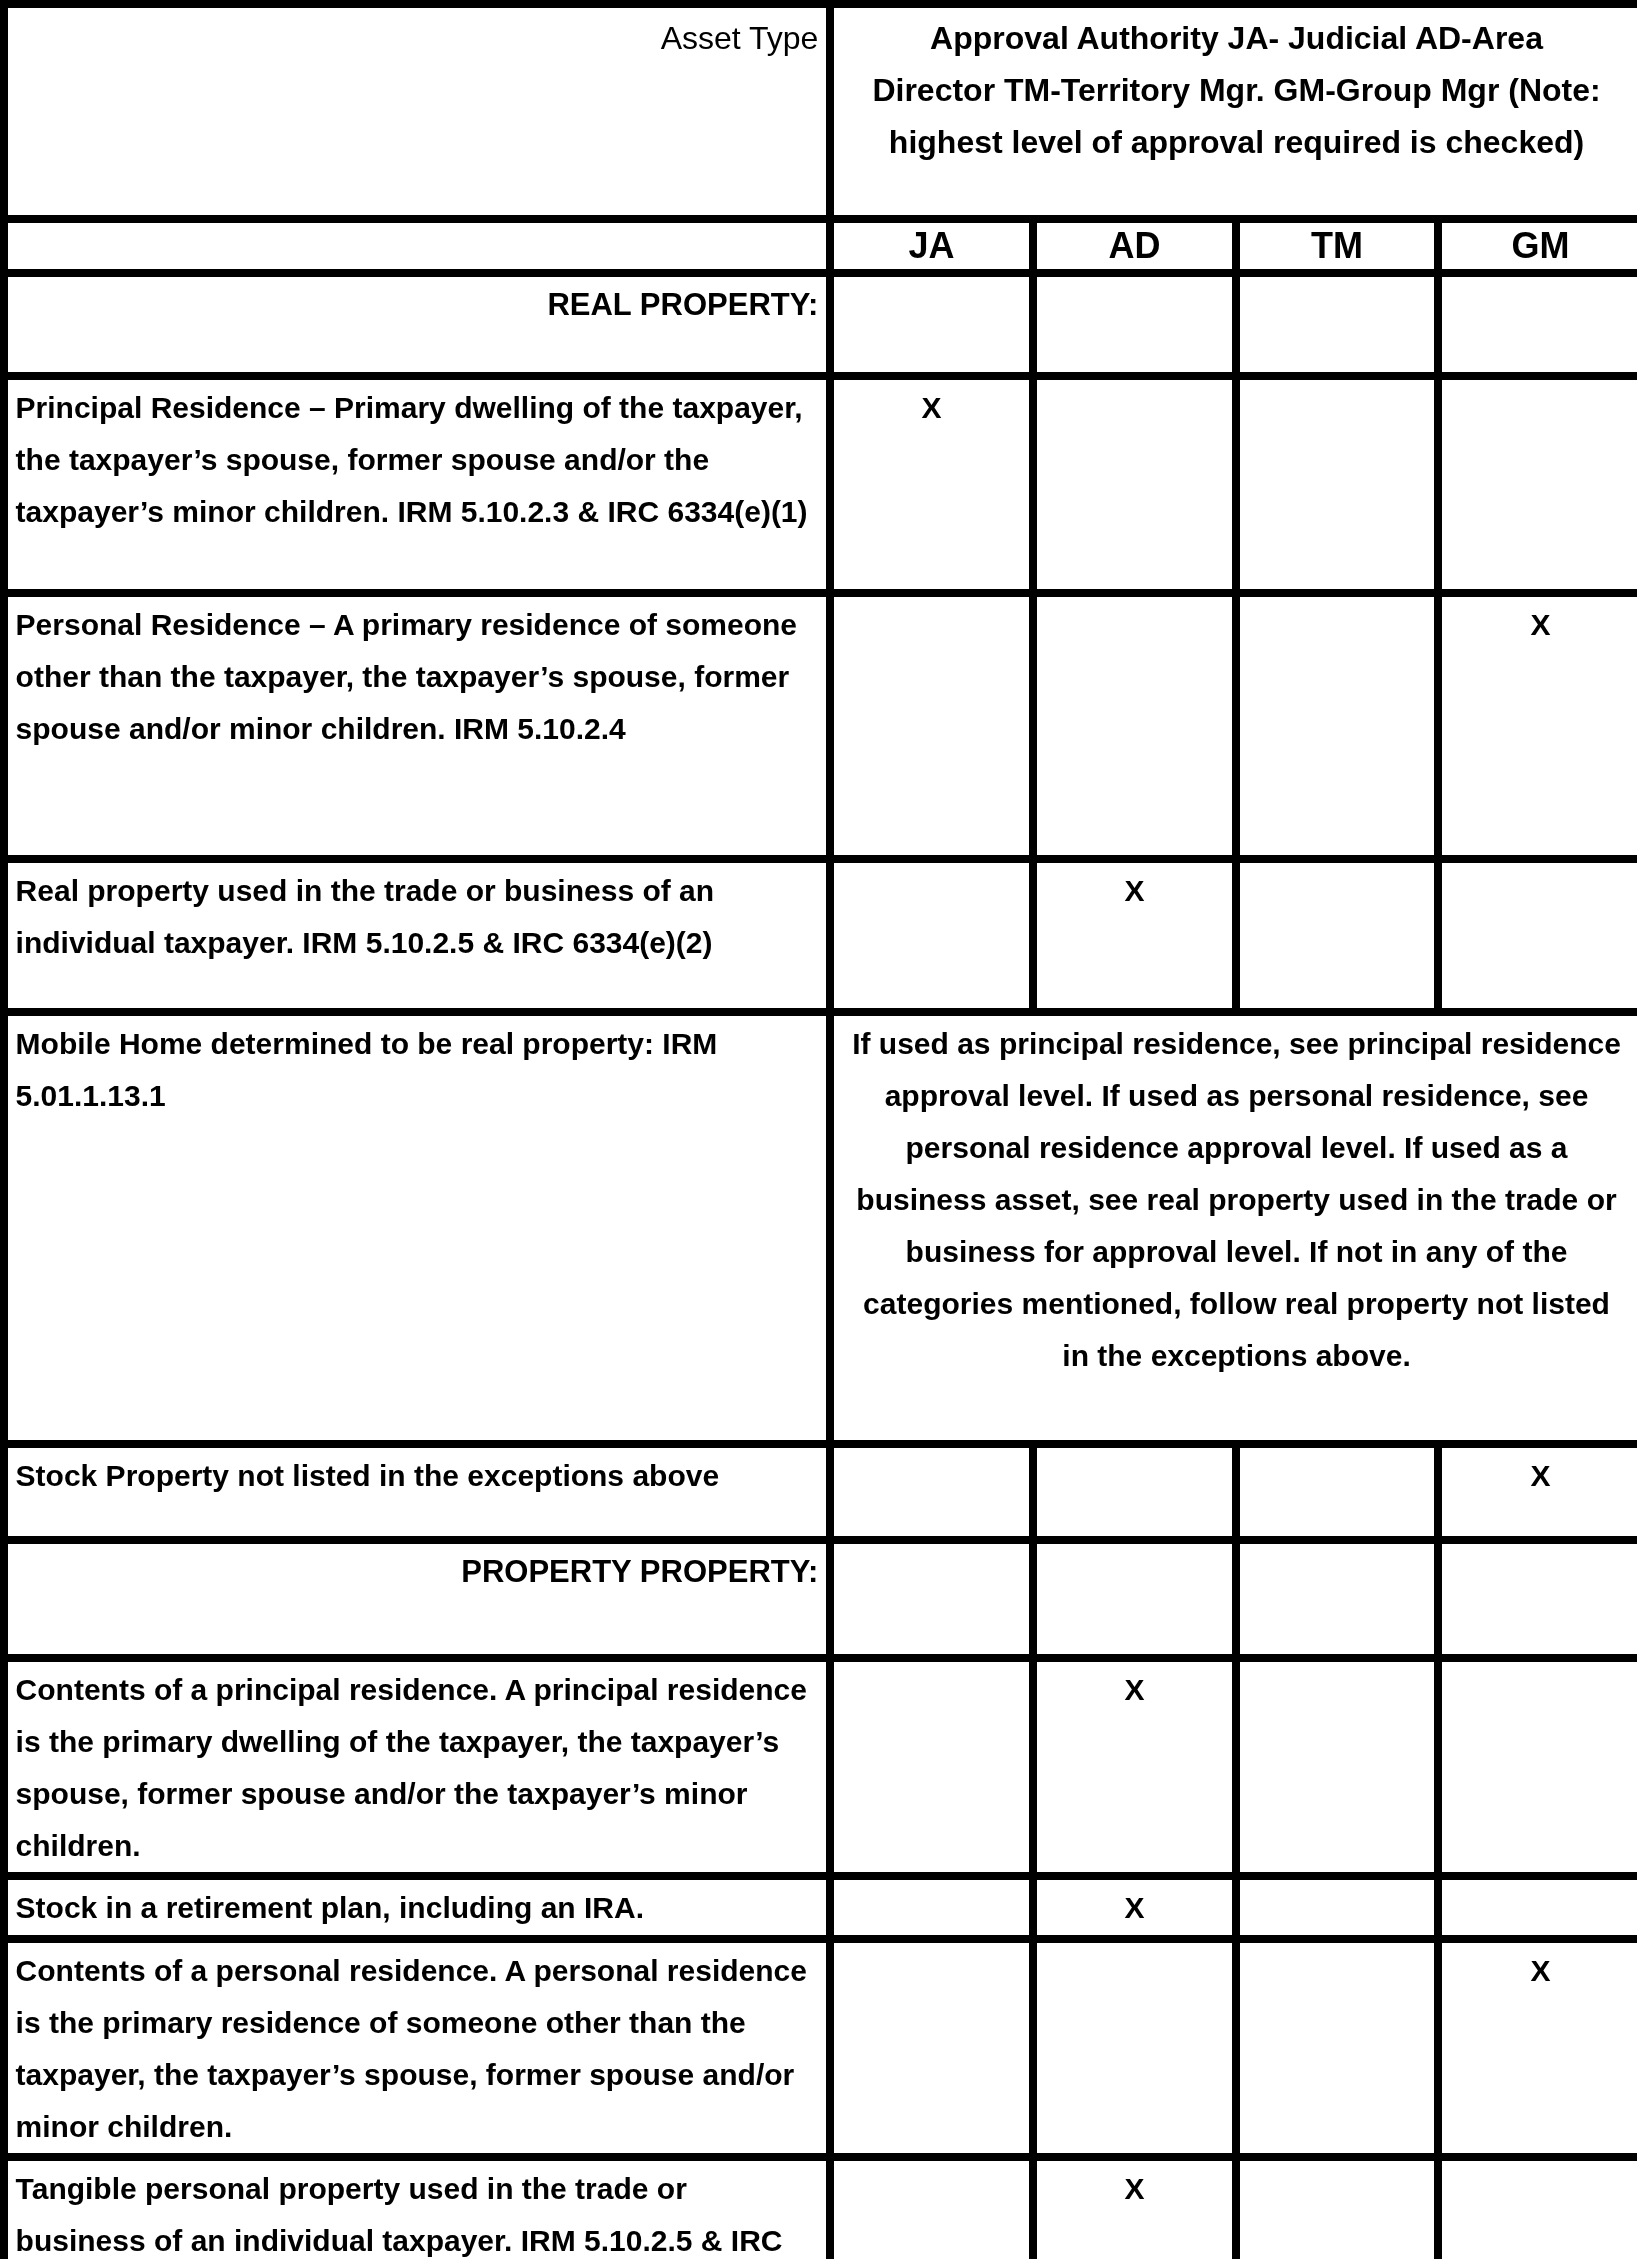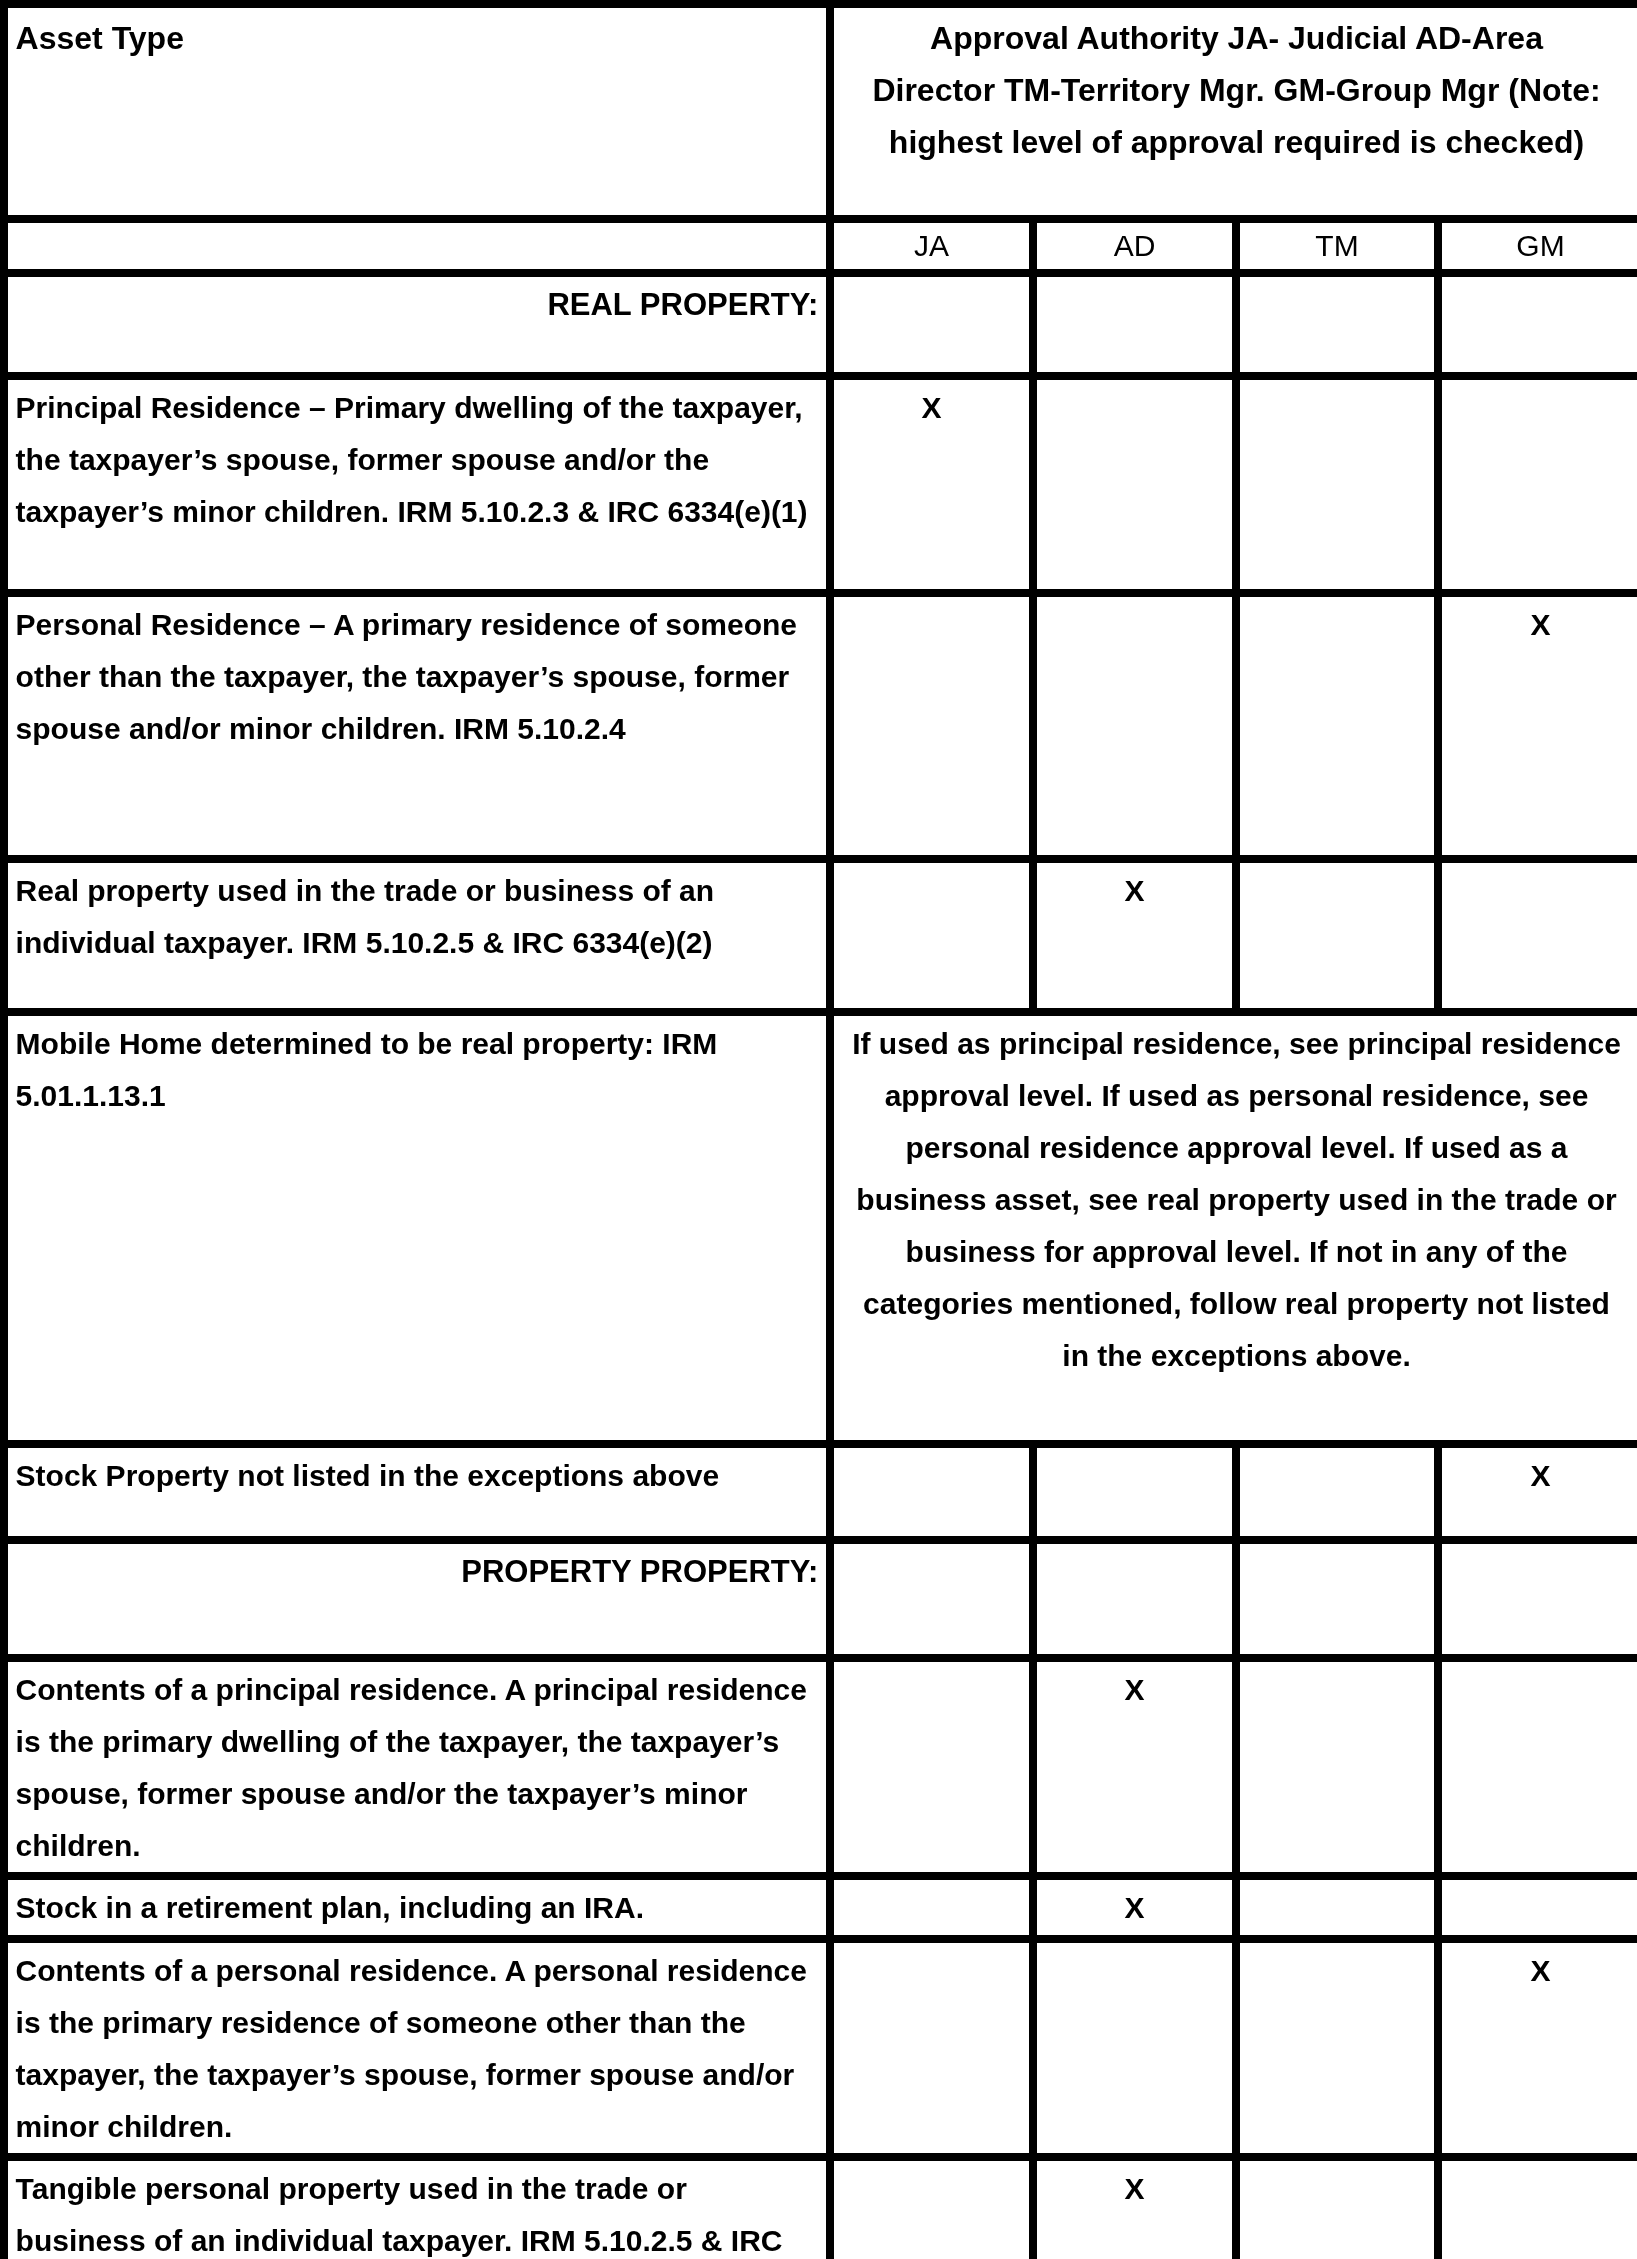--- a/index.html
+++ b/index.html
@@ -22,36 +22,36 @@
   td, th {
     border: 8.6px solid #000000;
     vertical-align: top;
     overflow: hidden;
     word-wrap: break-word;
     font-weight: bold;
   }
   
   .header-asset {
     font-size: 32px;
-    font-weight: bold;
+    font-weight: normal;
     line-height: 52px;
-    text-align: left;
+    text-align: right;
     padding: 3.8px 7.6px 0 7.6px;
   }
   .header-approval {
     font-size: 32px;
     font-weight: bold;
     line-height: 52px;
     text-align: center;
     padding: 3.8px 38px 0 38px;
   }
   
   .sub-level {
-    font-size: 30px;
-    font-weight: normal;
+    font-size: 36px;
+    font-weight: bold;
     line-height: 42px;
     text-align: center;
     padding: 1.9px 0;
   }
   
   .section-cell {
     font-size: 31px;
     font-weight: bold;
     line-height: 52px;
     text-align: right;

